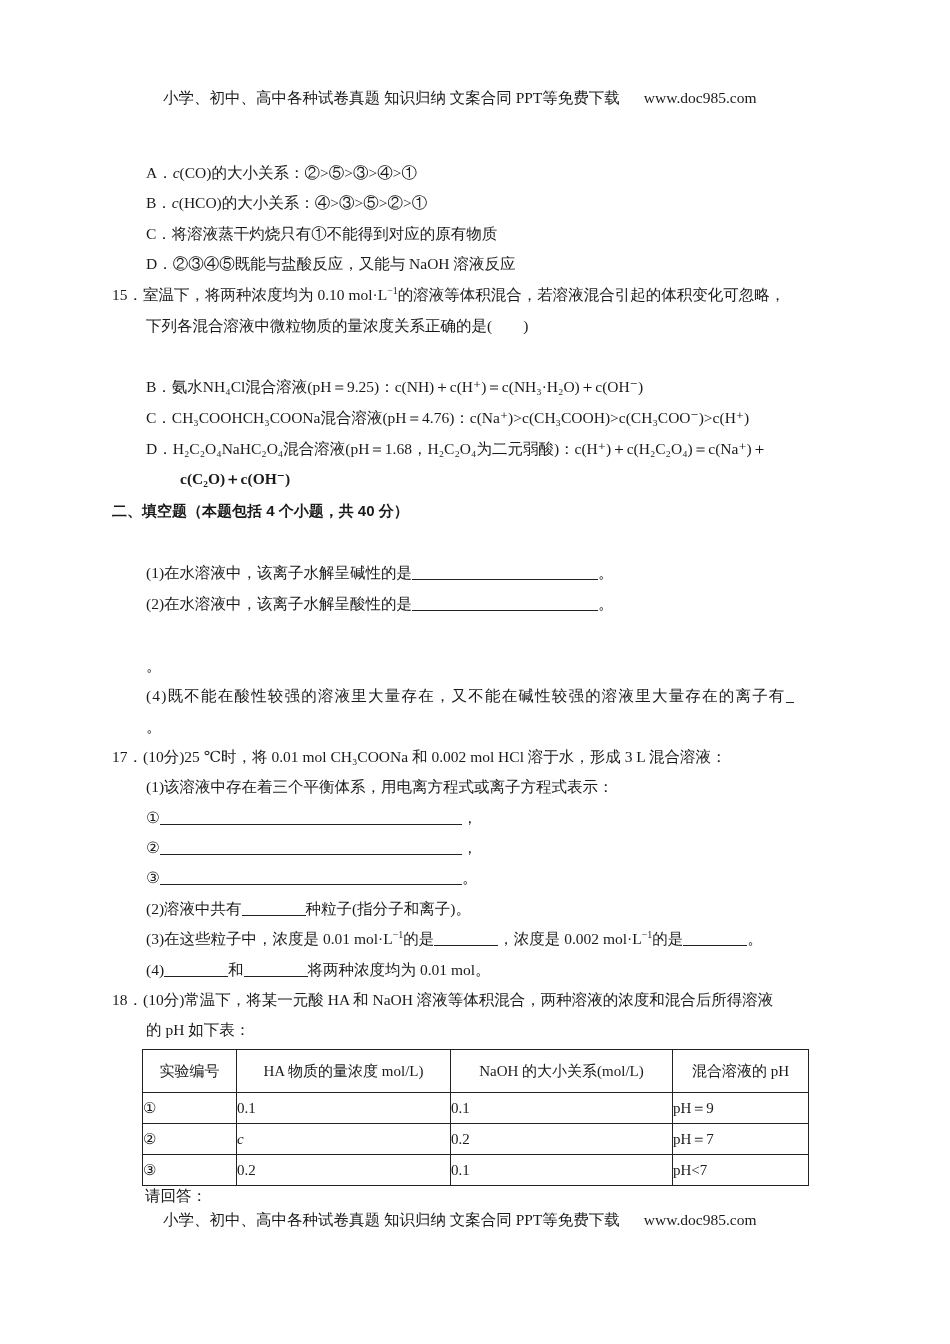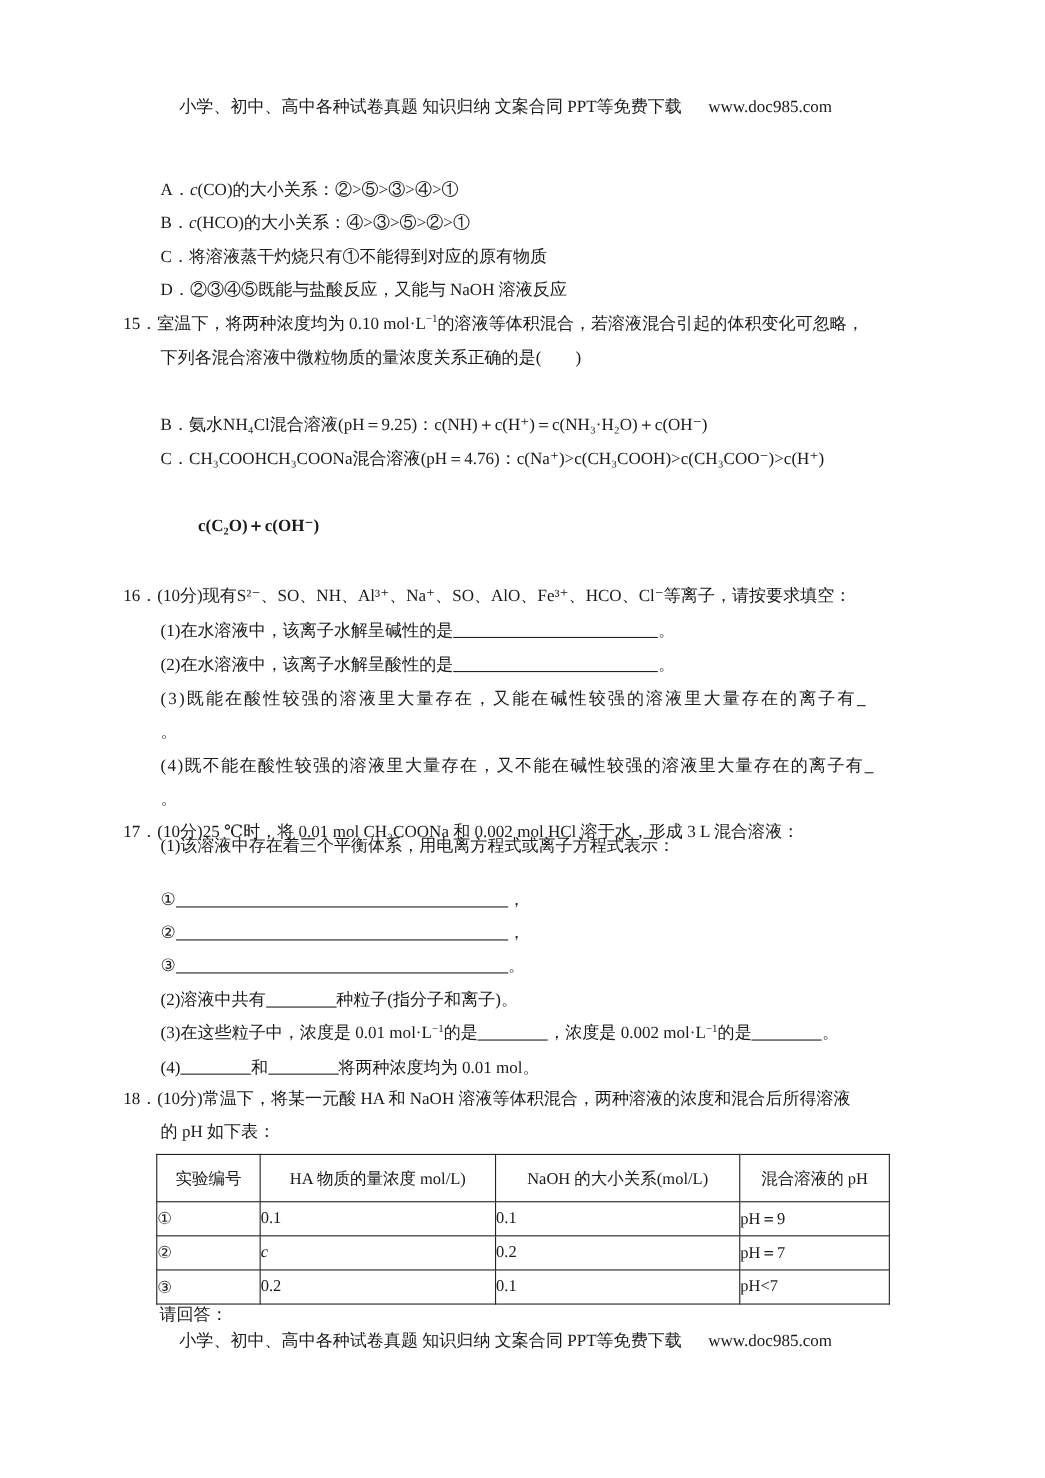--- a/index.html
+++ b/index.html
@@ -54,45 +54,41 @@
   <div class="line opt" style="top:234px">
     <span>D．</span><span>②③④⑤既能与盐酸反应，又能与 NaOH 溶液反应</span>
   </div>
 
   <div class="line qnum" style="top:265px">
     <span>15．</span><span>室温下，将两种浓度均为 0.10 mol·L</span><sup>−1</sup><span>的溶液等体积混合，若溶液混合引起的体积变化可忽略，</span>
   </div>
   <div class="line ind" style="top:296px">下列各混合溶液中微粒物质的量浓度关系正确的是(　　)</div>
   <div class="line ind" style="top:357px">B．氨水NH₄Cl混合溶液(pH＝9.25)：c(NH)＋c(H⁺)＝c(NH₃·H₂O)＋c(OH⁻)</div>
   <div class="line ind" style="top:388px">C．CH₃COOHCH₃COONa混合溶液(pH＝4.76)：c(Na⁺)&gt;c(CH₃COOH)&gt;c(CH₃COO⁻)&gt;c(H⁺)</div>
+  <div class="line ind" style="top:419px">D．H₂C₂O₄NaHC₂O₄混合溶液(pH＝1.68，H₂C₂O₄为二元弱酸)：c(H⁺)＋c(H₂C₂O₄)＝c(Na⁺)＋</div>
   <div class="line ind2" style="top:449px">c(C₂O)＋c(OH⁻)</div>
 
+  <div class="line qnum bold" style="top:481px">二、填空题（本题包括 4 个小题，共 40 分）</div>
 
-  <div class="line qnum" style="top:512px">
-    <span>16．</span><span>(10分)现有S²⁻、SO、NH、Al³⁺、Na⁺、SO、AlO、Fe³⁺、HCO、Cl⁻等离子，请按要求填空：</span>
-  </div>
   <div class="line ind" style="top:543px">
     <span>(1)在水溶液中，该离子水解呈碱性的是</span><span class="blank" style="width:186px"></span><span>。</span>
   </div>
   <div class="line ind" style="top:574px">
     <span>(2)在水溶液中，该离子水解呈酸性的是</span><span class="blank" style="width:186px"></span><span>。</span>
-  </div>
-  <div class="line ind justify" style="top:605px">
-    <span>(3)既能在酸性较强的溶液里大量存在，又能在碱性较强的溶液里大量存在的离子有</span><span class="blank" style="width:8px"></span>
   </div>
   <div class="line ind" style="top:636px">。</div>
   <div class="line ind justify" style="top:666px; letter-spacing:1.2px">
     <span>(4)既不能在酸性较强的溶液里大量存在，又不能在碱性较强的溶液里大量存在的离子有</span><span class="blank" style="width:8px"></span>
   </div>
   <div class="line ind" style="top:697px">。</div>
 
   <div class="line qnum" style="top:727px">
     <span>17．</span><span>(10分)25 ℃时，将 0.01 mol CH₃COONa 和 0.002 mol HCl 溶于水，形成 3 L 混合溶液：</span>
   </div>
-  <div class="line ind" style="top:740px">(1)该溶液中存在着三个平衡体系，用电离方程式或离子方程式表示：</div>
+  <div class="line ind" style="top:757px">(1)该溶液中存在着三个平衡体系，用电离方程式或离子方程式表示：</div>
   <div class="line ind" style="top:788px">
     <span>①</span><span class="blank" style="width:302px"></span><span>，</span>
   </div>
   <div class="line ind" style="top:818px">
     <span>②</span><span class="blank" style="width:302px"></span><span>，</span>
   </div>
   <div class="line ind" style="top:848px">
     <span>③</span><span class="blank" style="width:302px"></span><span>。</span>
   </div>
   <div class="line ind" style="top:879px">

